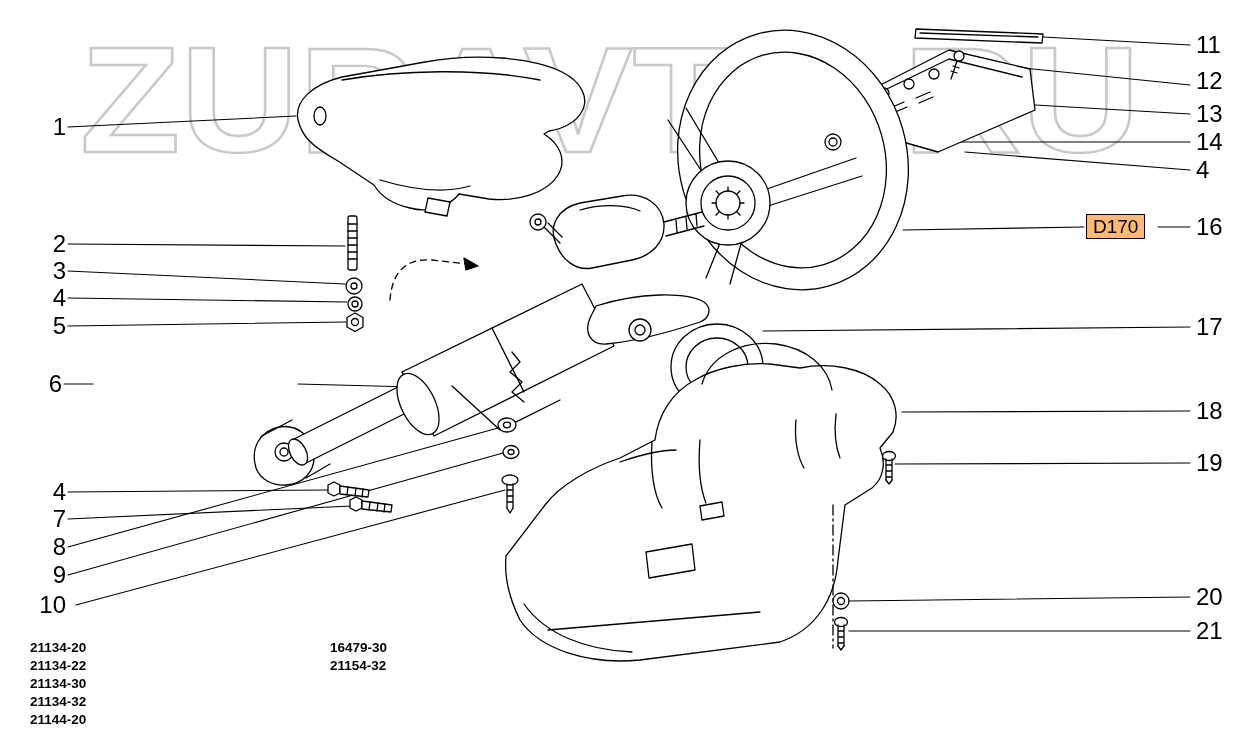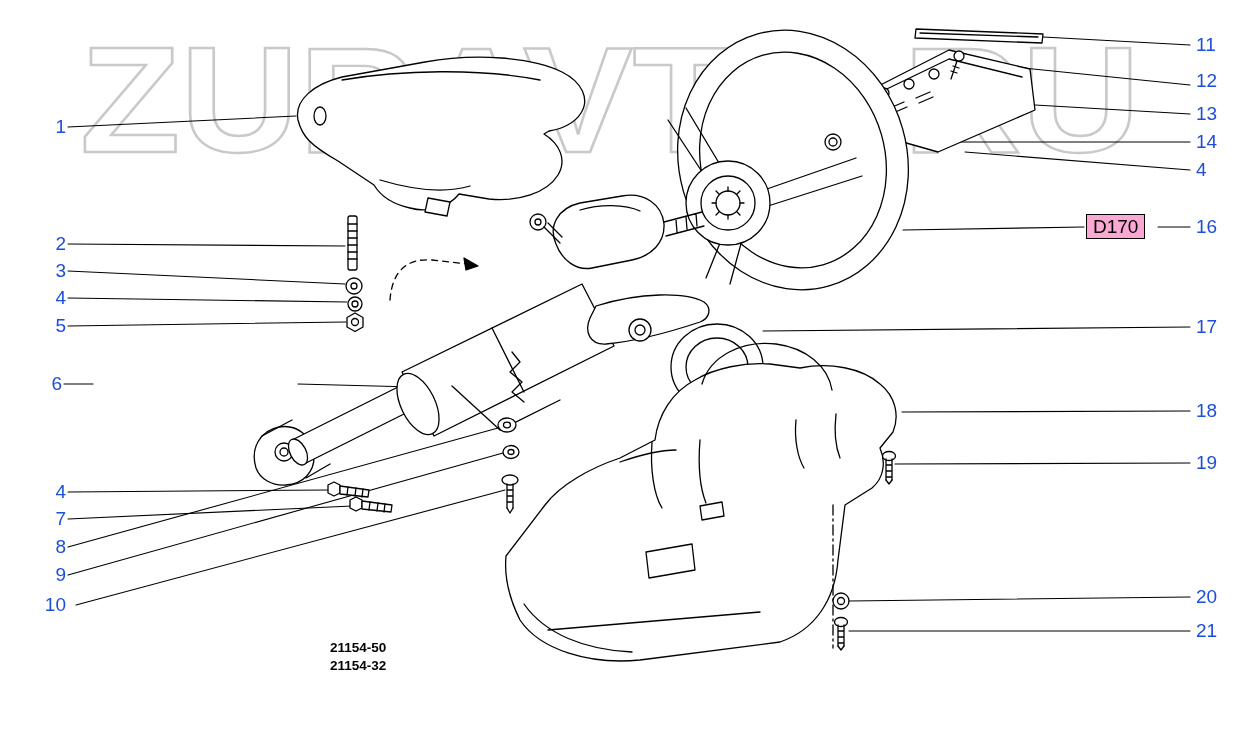--- a/index.html
+++ b/index.html
@@ -2,28 +2,28 @@
 <html><head>
 <meta charset="utf-8">
 <style>
   html,body{margin:0;padding:0;background:#fff;}
   .canvas{
     position:relative;width:1246px;height:756px;background:#fff;
     font-family:"Liberation Sans",sans-serif;overflow:hidden;
   }
   svg.drawing{position:absolute;left:0;top:0;}
   .callout{
-    position:absolute;font-size:19px;color:#1d4ed8;height:22px;line-height:22px;
+    position:absolute;font-size:24px;color:#000000;height:22px;line-height:22px;
   }
   .callout.left{width:34px;text-align:right;}
   .callout.right{width:44px;text-align:left;}
   .code-box-row{position:absolute;display:flex;gap:3px;}
   .code-box{
     border:1.6px solid #000;font-size:19px;line-height:23px;height:23px;
-    padding:0 6px;color:#000;background:#f9a8d4;white-space:nowrap;
+    padding:0 6px;color:#000;background:#fdba74;white-space:nowrap;
   }
   .model-codes{position:absolute;font-weight:bold;font-size:13.5px;color:#000;}
   .model-codes div{height:18px;line-height:18px;}
 </style>
 </head>
 <body>
 
 <div class="canvas">
 
   <svg class="drawing" width="1246" height="756" viewBox="0 0 1246 756">
@@ -225,18 +225,25 @@
   <div class="callout right" style="left:1196px;top:400px">18</div>
   <div class="callout right" style="left:1196px;top:452px">19</div>
   <div class="callout right" style="left:1196px;top:586px">20</div>
   <div class="callout right" style="left:1196px;top:620px">21</div>
 
 
   <div class="code-box-row" style="left:1086px;top:214px">
     <div class="code-box">D170</div>
   </div>
 
+  <div class="model-codes" style="left:30px;top:639px">
+    <div>21134-20</div>
+    <div>21134-22</div>
+    <div>21134-30</div>
+    <div>21134-32</div>
+    <div>21144-20</div>
+  </div>
   <div class="model-codes" style="left:330px;top:639px">
-    <div>21154-50</div>
+    <div>16479-30</div>
     <div>21154-32</div>
   </div>
 
 </div>
 
 </body></html>

